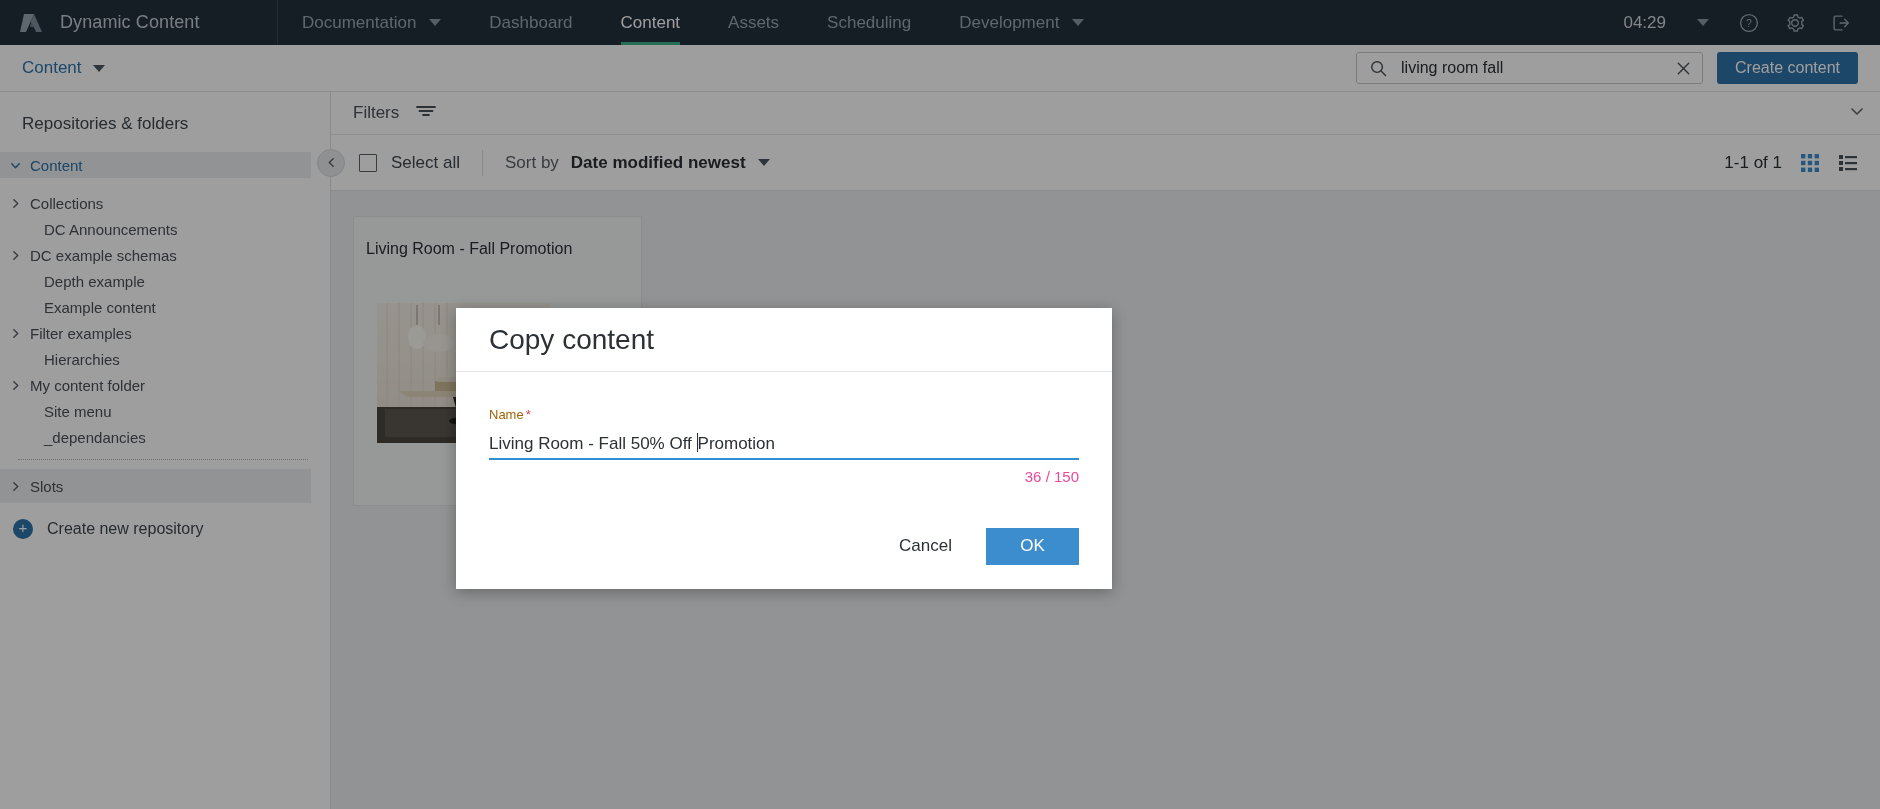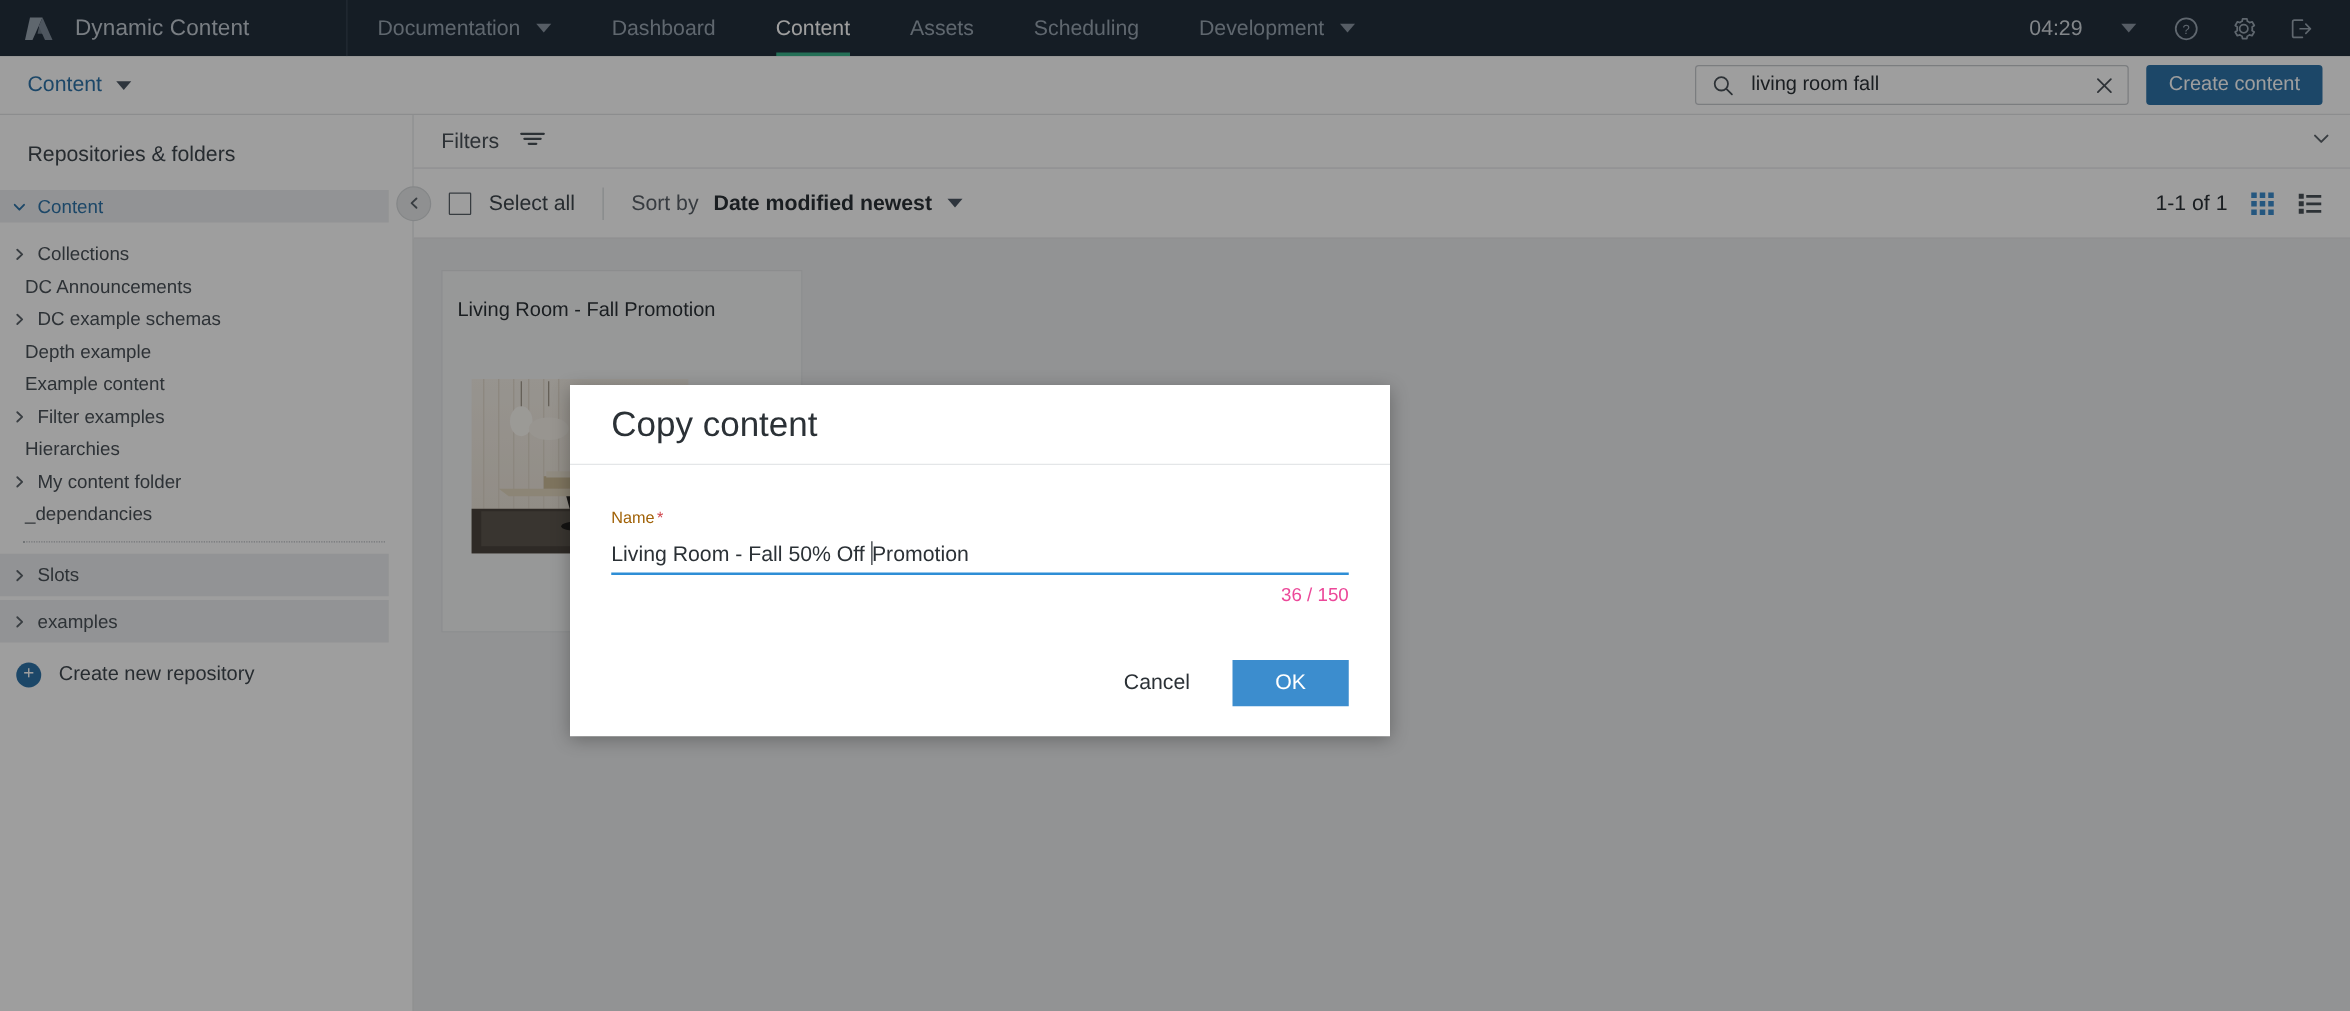--- a/index.html
+++ b/index.html
@@ -121,21 +121,21 @@
     cursor: pointer; position: relative;
   }
   .tree-row.shaded { background: #eceef0; width: 311px; }
   .tree-row.selected { color: #2e73a8; }
   .chev {
     width: 30px; display: flex; align-items: center; justify-content: center;
     flex: none; color: #5d646b;
   }
   .chev svg { display: block; }
   .tree-label { white-space: nowrap; }
-  .indent-2 { padding-left: 20px; }
+  .indent-2 { padding-left: 44px; }
   .divider-dotted {
     margin: 9px 22px 9px 18px;
     border-top: 1px dotted #b9bdc1; height: 0;
   }
   .archive-icon {
     width: 17px; height: 17px; border: 1.6px solid #4a5158;
     margin: 0 10px 0 17px; position: relative; flex: none;
   }
   .archive-icon::after {
     content: ""; position: absolute; left: 3px; right: 3px; top: 6px;
@@ -422,46 +422,41 @@
 
       <div class="tree-row">
         <span class="chev">
           <svg width="13" height="13" viewBox="0 0 14 14">
               <path d="M5.2 3L9.4 7 5.2 11" fill="none" stroke="#5d646b" stroke-width="1.6" stroke-linecap="round" stroke-linejoin="round"></path>
             </svg>
         </span>
         <span class="tree-label">My content folder</span>
       </div>
 
+      <div class="tree-row indent-2">
+        <span class="tree-label">Site menu</span>
+      </div>
 
       <div class="tree-row indent-2">
         <span class="tree-label">_dependancies</span>
       </div>
     </div>
 
     <div class="divider-dotted"></div>
 
 
     <div class="tree-row shaded" style="height:34px;margin-top:8px">
       <span class="chev">
         <svg width="13" height="13" viewBox="0 0 14 14">
             <path d="M5.2 3L9.4 7 5.2 11" fill="none" stroke="#5d646b" stroke-width="1.6" stroke-linecap="round" stroke-linejoin="round"></path>
           </svg>
       </span>
       <span class="tree-label">Slots</span>
     </div>
 
-    <div class="tree-row shaded" style="height:34px;margin-top:3px">
-      <span class="chev">
-        <svg width="13" height="13" viewBox="0 0 14 14">
-            <path d="M5.2 3L9.4 7 5.2 11" fill="none" stroke="#5d646b" stroke-width="1.6" stroke-linecap="round" stroke-linejoin="round"></path>
-          </svg>
-      </span>
-      <span class="tree-label">examples</span>
-    </div>
 
     <div class="create-repo">
       <span class="plus-circle">+</span>
       <span>Create new repository</span>
     </div>
   </div>
 
   <div class="main">
 
     <div class="filters-bar">

